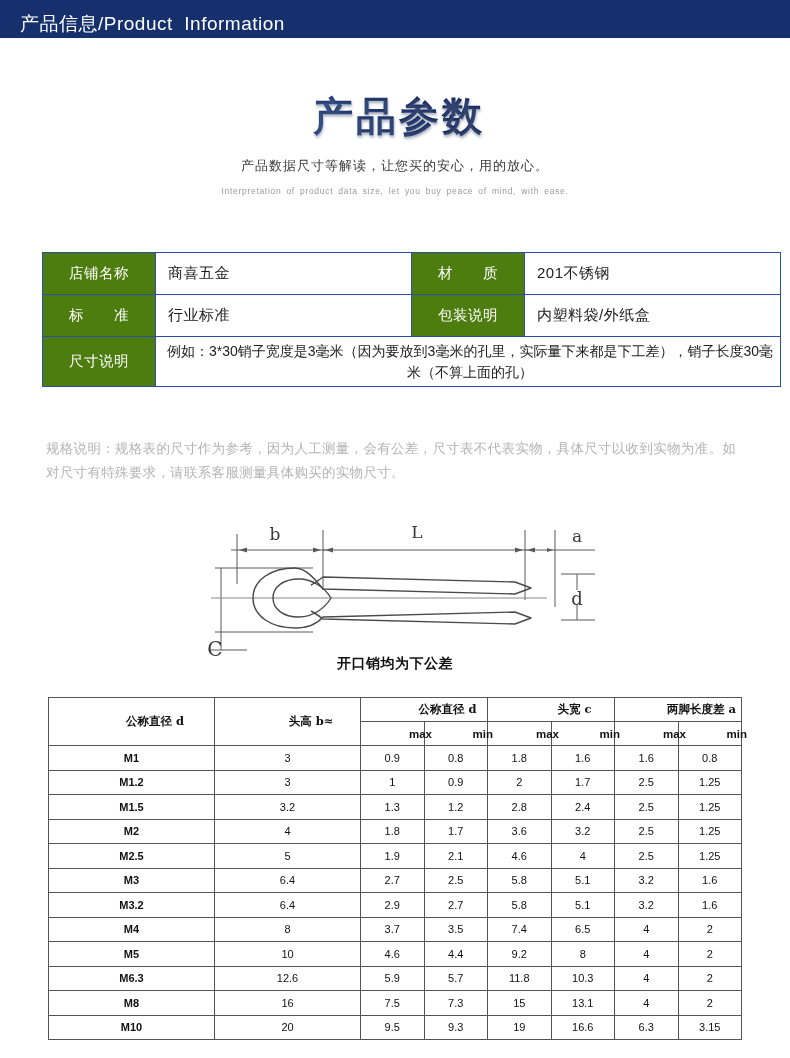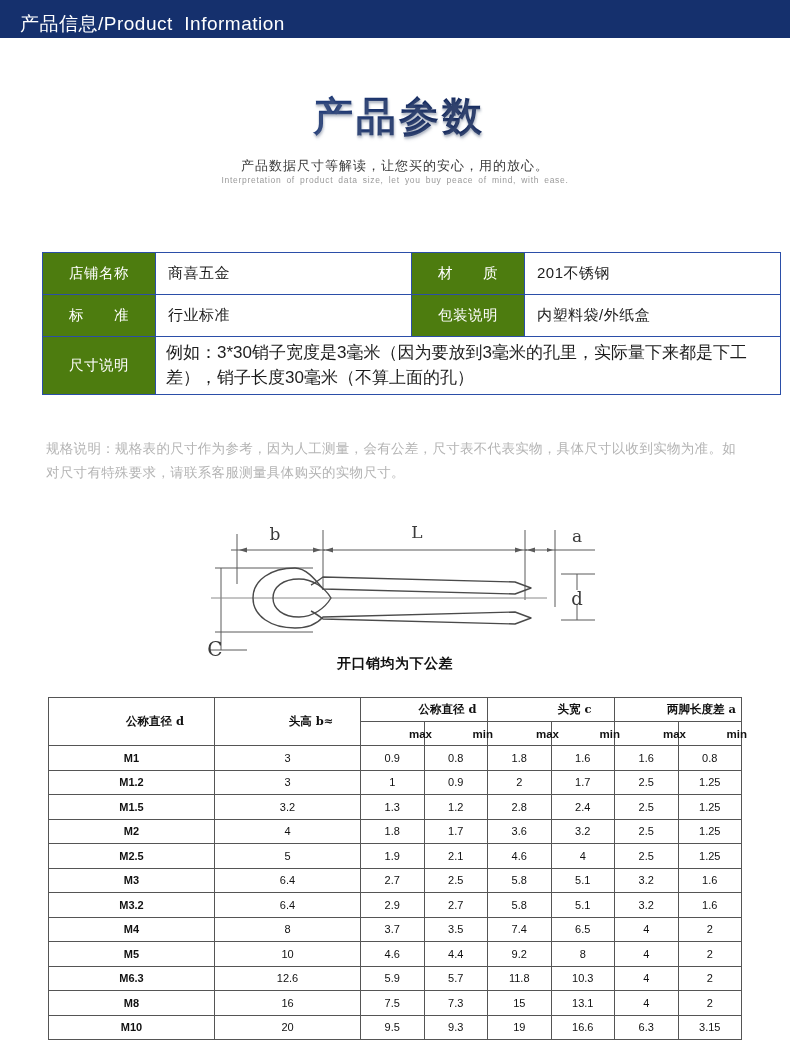--- a/index.html
+++ b/index.html
@@ -59,20 +59,21 @@
   }
   .hero-sub-cn {
     font-size: 13px;
     color: #3a3a3a;
     margin-top: 18px;
     letter-spacing: 1px;
   }
   .hero-sub-en {
     font-size: 8.5px;
     color: #9a9a9a;
+    margin-top: 11px;
     letter-spacing: 0.7px;
     word-spacing: 2px;
   }
 
   
   .info-table {
     position: absolute;
     left: 42px;
     top: 252px;
     width: 706px;
@@ -95,24 +96,25 @@
   }
   .info-val {
     background: #ffffff;
     color: #1c1c1c;
     font-size: 15px;
     padding-left: 12px !important;
     height: 41px;
     letter-spacing: 0.5px;
   }
   .info-val.small {
-    font-size: 17px;
+    font-size: 14px;
     line-height: 1.45;
     padding: 4px 6px 4px 10px !important;
     letter-spacing: 0;
+    text-align: center;
   }
   .w-lbl { width: 112px; }
   .w-val { width: 243px; }
 
   
   .disclaimer {
     position: absolute;
     left: 46px;
     top: 437px;
     width: 700px;

